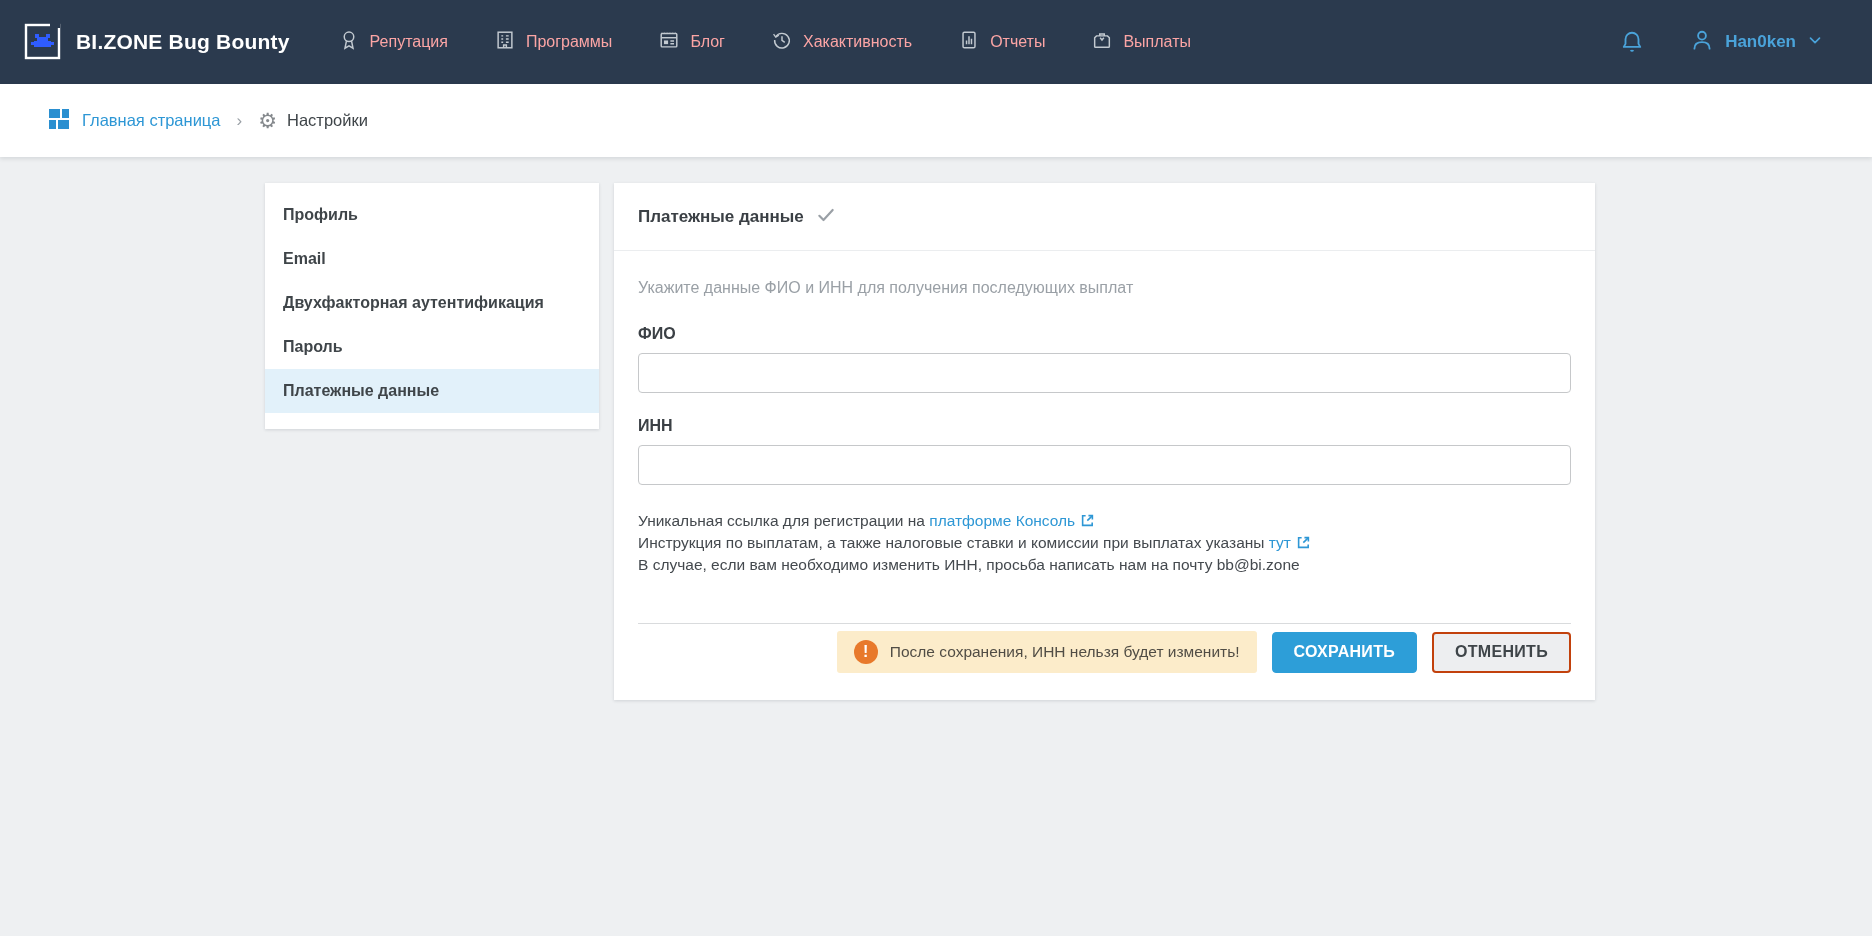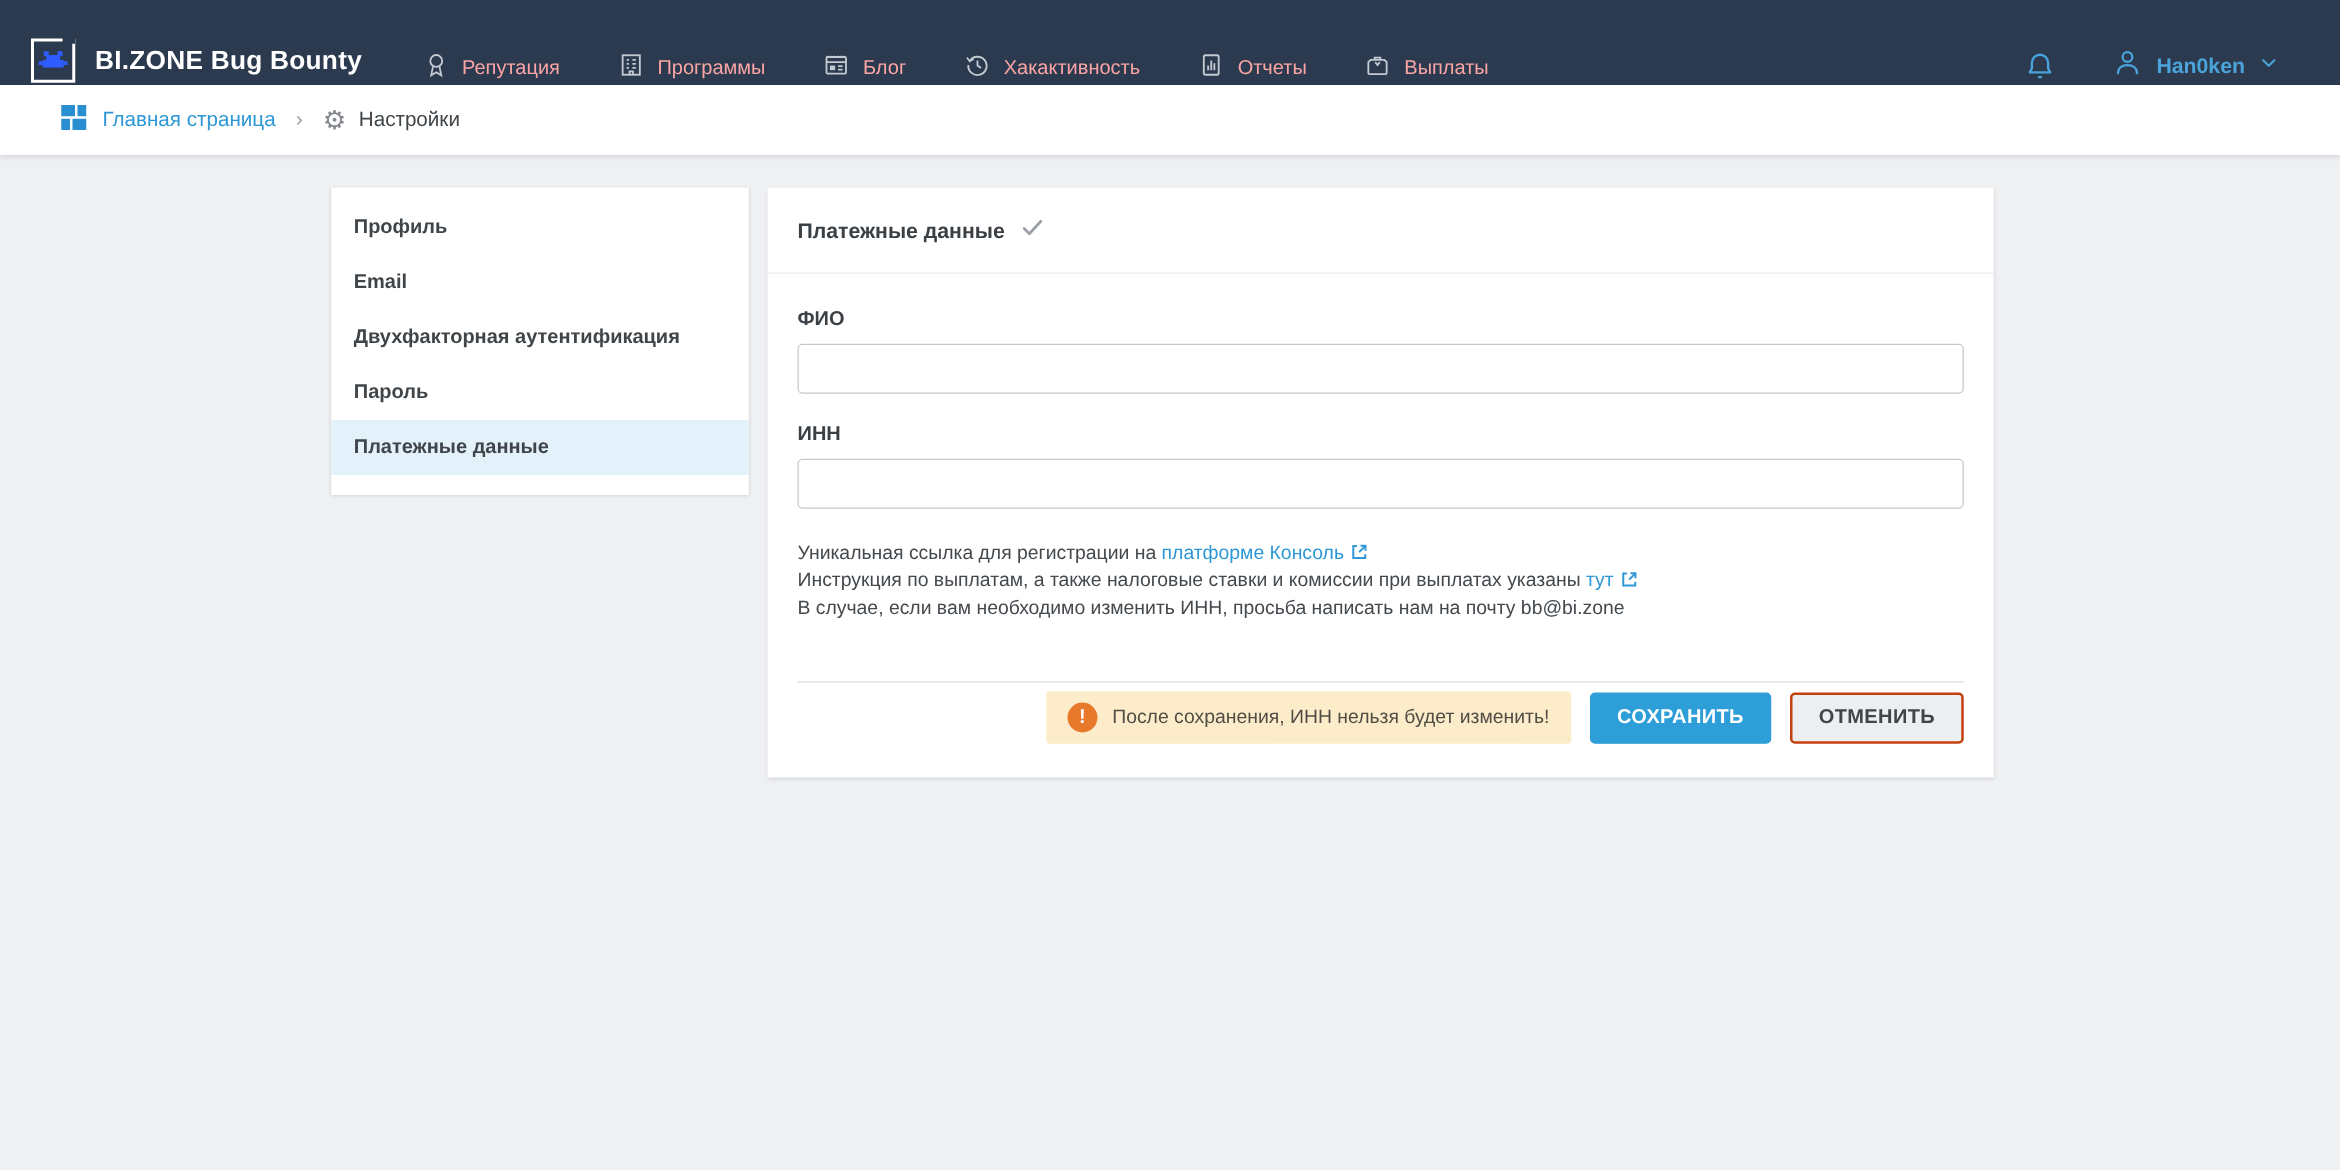--- a/index.html
+++ b/index.html
@@ -6,24 +6,24 @@
   html, body { width: 1872px; height: 936px; }
   body {
     font-family: "Liberation Sans", "DejaVu Sans", sans-serif;
     background: #eef0f2;
     color: #3f4549;
     overflow: hidden;
   }
 
   
   .topbar {
-    height: 68px;
+    height: 84px;
     background: #2b3a4e;
     display: flex;
-    align-items: flex-end;
+    align-items: center;
     padding: 0 48px 0 24px;
   }
   .brand {
     display: flex;
     align-items: center;
     gap: 14px;
     cursor: pointer;
   }
   .brand-logo { position: relative; width: 38px; height: 38px; flex: 0 0 auto; }
   .brand-title {
@@ -57,21 +57,21 @@
   .user-menu {
     display: flex;
     align-items: center;
     gap: 10px;
     cursor: pointer;
   }
   .user-name { color: #4aa3da; font-size: 17px; font-weight: bold; }
 
   
   .crumbbar {
-    height: 56px;
+    height: 73px;
     background: #ffffff;
     box-shadow: 0 2px 4px rgba(40,50,60,0.12);
     display: flex;
     align-items: center;
     padding: 16px 48px;
     position: relative;
     z-index: 2;
   }
   .crumb-home {
     display: flex;
@@ -354,20 +354,21 @@
     <div class="panel-header">
       <span class="panel-title">Платежные данные</span>
       <span>
         <svg width="20" height="20" viewBox="0 0 24 24" fill="none" stroke="#9aa0a6" stroke-width="2.6">
           <path d="M4 13 l5 5 L20 6" stroke-linecap="round" stroke-linejoin="round"></path>
         </svg>
       </span>
     </div>
 
     <div class="panel-body">
+      <div class="panel-desc">Укажите данные ФИО и ИНН для получения последующих выплат</div>
 
       <div class="field">
         <div class="field-label">ФИО</div>
         <input class="field-input" type="text" value="" style="">
       </div>
 
       <div class="field">
         <div class="field-label">ИНН</div>
         <input class="field-input" type="text" value="" style="">
       </div>

